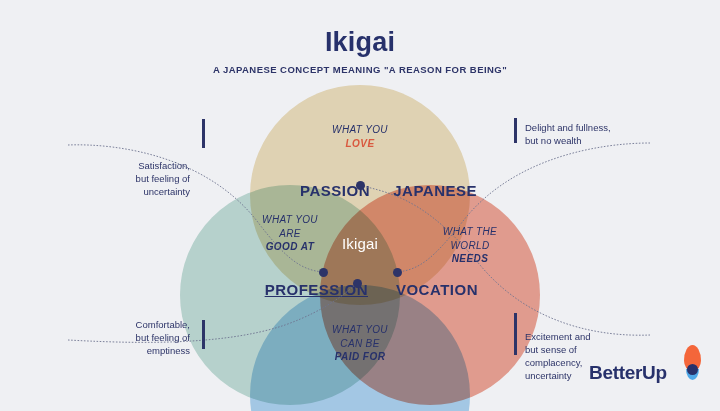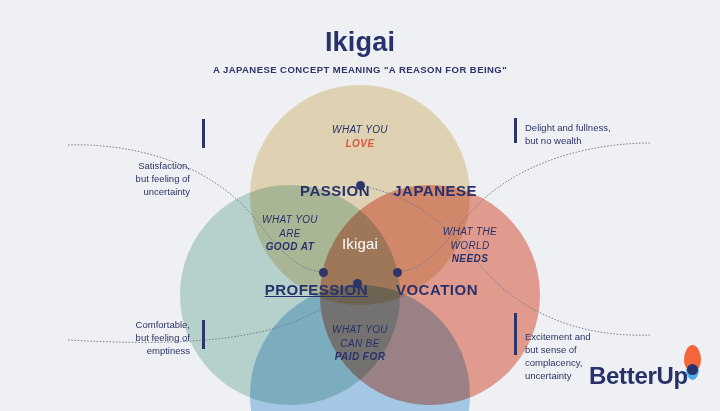--- a/index.html
+++ b/index.html
@@ -66,21 +66,21 @@
   
   .ann{position:absolute;font-size:9.5px;line-height:13px;color:#2D3468;white-space:nowrap;}
   .ann.r{text-align:right;}
   .ann.l{text-align:left;}
   .bar{position:absolute;width:2.5px;background:#2D3468;}
 
   
   #logo{position:absolute;left:589px;top:362px;width:120px;height:34px;}
   .logo-text{
     position:absolute;left:0;top:0;
-    font-size:24px;font-weight:bold;letter-spacing:-.3px;
+    font-size:19px;font-weight:bold;letter-spacing:-.3px;
     color:#27316B;
   }
   .balloon{
     position:absolute;left:95px;top:-17px;
     width:17px;height:26px;
     background:#F4663A;
     border-radius:50% 50% 45% 45%/60% 60% 40% 40%;
   }
   .bal-navy{position:absolute;left:98px;top:2px;width:11px;height:11px;border-radius:50%;background:#27316B;}
   .bal-blue{position:absolute;left:97px;top:7px;width:13px;height:11px;border-radius:0 0 50% 50%/0 0 100% 100%;background:#4FA8E8;}

